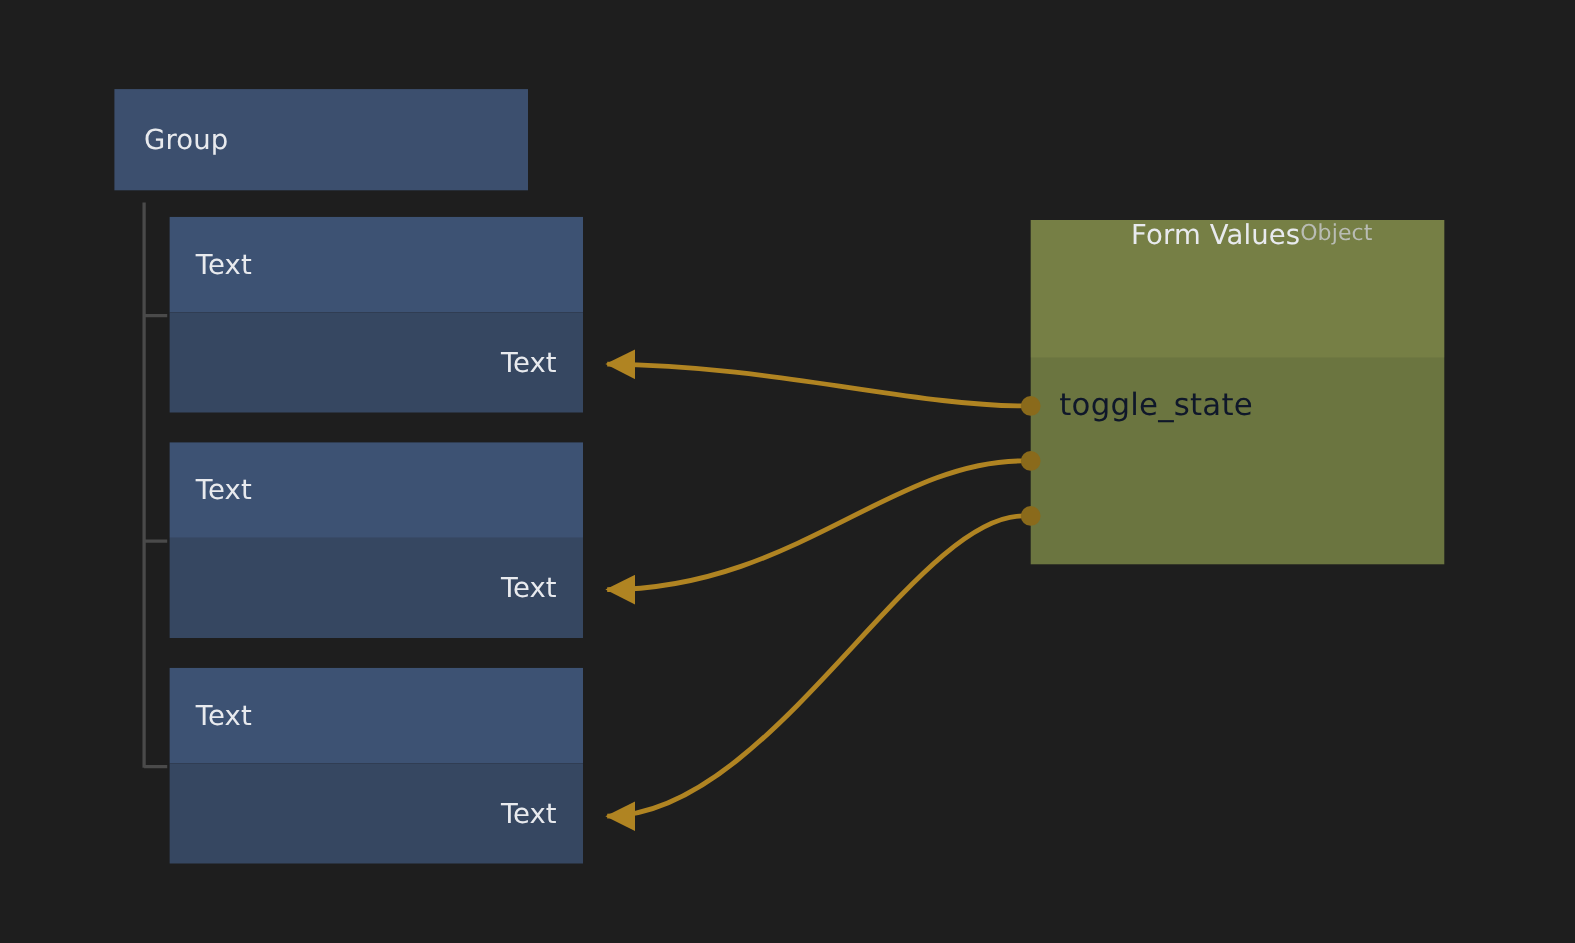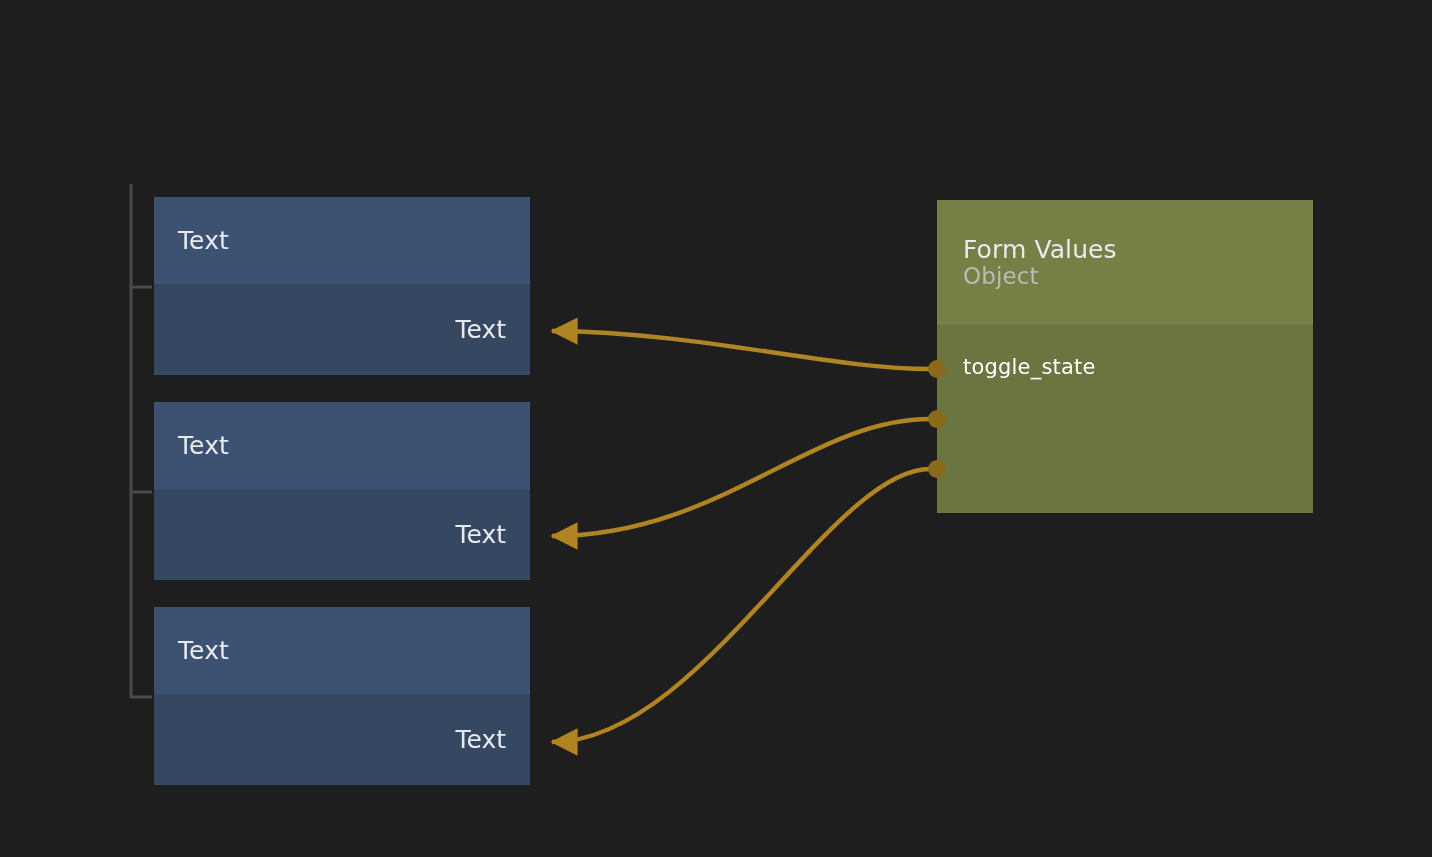--- a/index.html
+++ b/index.html
@@ -56,21 +56,21 @@
   .node-title {
     color: #e8eaee;
     font-size: 25px;
     font-weight: 400;
     line-height: 1.1;
     letter-spacing: 0.1px;
   }
 
   .node-subtitle {
     color: #b9bcb4;
-    font-size: 23px;
+    font-size: 20px;
     font-weight: 400;
     line-height: 1.15;
     letter-spacing: 0.1px;
   }
 
   
   .group-node {
     background: #3c4f6e;
   }
   .group-node .node-title {
@@ -104,38 +104,38 @@
   }
 
   
   .object-node {
     background: #6b7540;
   }
   .object-node .node-header {
     background: #75803f;
     background-color: #767f45;
     height: 125px;
-    flex-direction: column;
+    flex-direction: row;
     align-items: flex-start;
     justify-content: center;
     padding-left: 26px;
   }
   .object-node .node-body {
     padding-top: 18px;
   }
   .object-row {
     position: relative;
     height: 50px;
     display: flex;
     align-items: center;
     padding-left: 26px;
   }
   .object-row .field-label {
-    color: #ffffff;
-    font-size: 21px;
+    color: #0f172a;
+    font-size: 28px;
     line-height: 1.1;
     letter-spacing: 0.2px;
   }
 
   
   .port-dot {
     position: absolute;
     width: 18px;
     height: 18px;
     border-radius: 50%;
@@ -164,20 +164,25 @@
 
   <svg class="group-bracket" style="left:118px; top:178px; width:46px; height:528px;" viewBox="0 0 46 528" width="46" height="528">
 
     <line x1="13" y1="6" x2="13" y2="520" stroke="#4a4a4a" stroke-width="3"></line>
 
     <line x1="13" y1="109" x2="34" y2="109" stroke="#4a4a4a" stroke-width="3"></line>
     <line x1="13" y1="314" x2="34" y2="314" stroke="#4a4a4a" stroke-width="3"></line>
     <line x1="13" y1="519" x2="34" y2="519" stroke="#4a4a4a" stroke-width="3"></line>
   </svg>
 
+  <div class="node group-node" style="left:104px; top:81px; width:376px; height:92px;">
+    <div class="node-header" style="height:92px;">
+      <span class="node-title">Group</span>
+    </div>
+  </div>
 
   <div class="node text-node" style="left:154px; top:197px; width:376px; height:181px;">
     <div class="node-header">
       <span class="node-title">Text</span>
     </div>
     <div class="node-body">
       <span class="port-label">Text</span>
     </div>
   </div>
 

